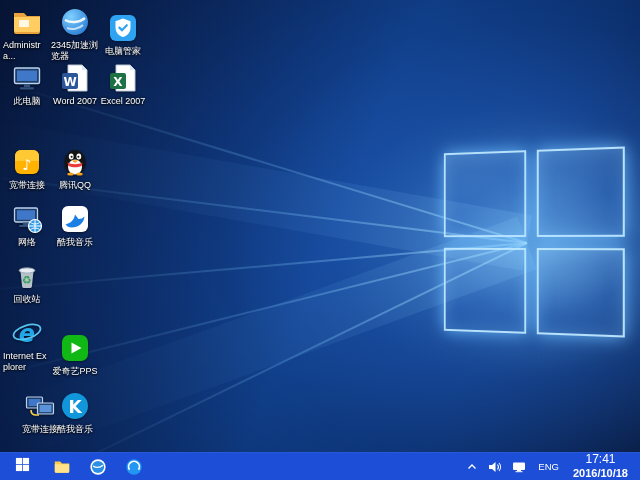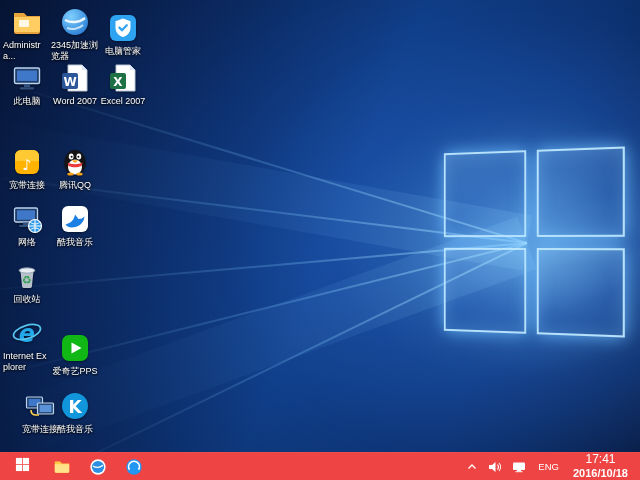--- a/index.html
+++ b/index.html
@@ -48,21 +48,21 @@
   .dicon{position:absolute;width:48px;display:flex;flex-direction:column;align-items:center;cursor:pointer;}
   .dicon .ic{width:32px;height:32px;display:block;}
   .dicon .ic svg{width:32px;height:32px;display:block;filter:drop-shadow(0 1px 1px rgba(0,0,0,.45));}
   .dicon .lbl{
     margin-top:2px;font-size:9px;line-height:1.2;color:#fff;
     max-width:48px;word-break:break-all;
     text-shadow:0 1px 2px rgba(0,0,0,.95),0 0 3px rgba(0,0,0,.75);
   }
   
   .taskbar{
-    position:absolute;left:0;right:0;bottom:0;height:28px;background:#ef4444;
+    position:absolute;left:0;right:0;bottom:0;height:28px;background:#1d4ed8;
     display:flex;align-items:stretch;border-top:1px solid rgba(255,255,255,.05);box-sizing:border-box;
   }
   .start{width:44px;display:flex;align-items:center;justify-content:center;cursor:pointer;}
   .tb-app{width:36px;display:flex;align-items:center;justify-content:center;cursor:pointer;}
   .tb-app svg{display:block;}
   .tray{margin-left:auto;display:flex;align-items:center;}
   .tray-btn{padding:0 5px;height:100%;display:flex;align-items:center;cursor:pointer;}
   .tray-lang{padding:0 7px;font-size:9.5px;color:#fff;cursor:pointer;}
   .tray-clock{padding:0 7px;text-align:center;color:#fff;cursor:pointer;line-height:1.25;}
   .tray-clock .t{font-size:12px;}

